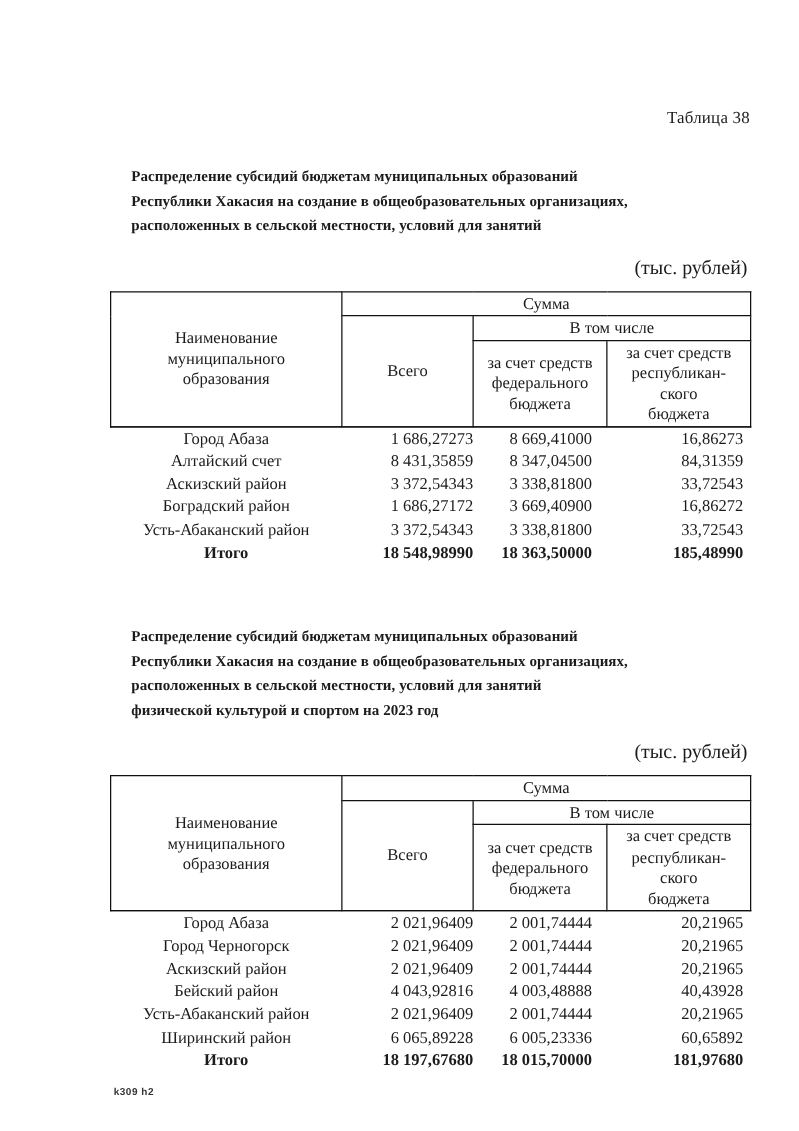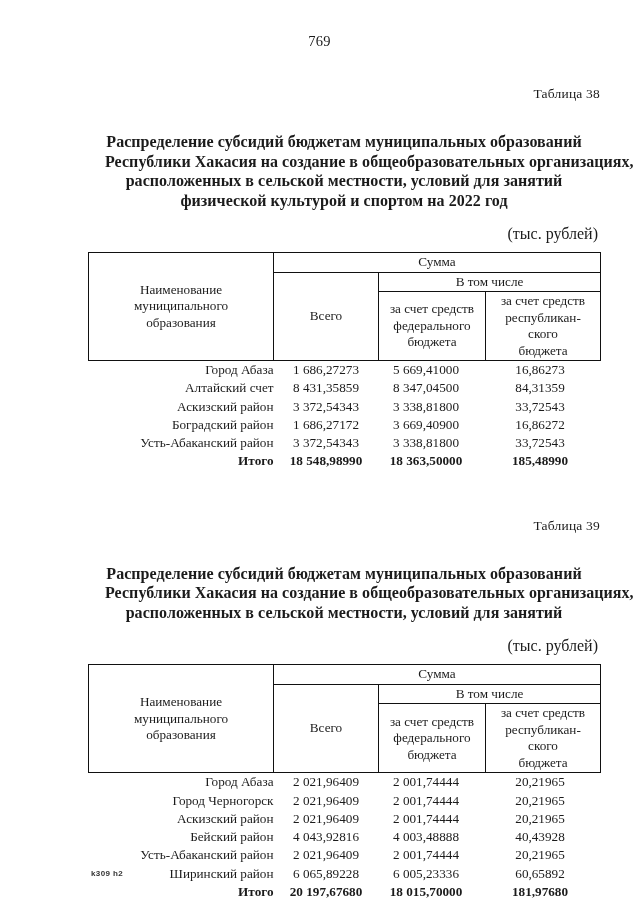--- a/index.html
+++ b/index.html
@@ -42,23 +42,23 @@
   }
 
   .table-caption {
     text-align: right;
     font-size: 13.5px;
     letter-spacing: 0.2px;
     margin-top: 28px;
   }
 
   .doc-title {
-    text-align: center;
+    text-align: left;
     font-weight: bold;
-    font-size: 16px;
+    font-size: 12px;
     line-height: 19.5px;
     letter-spacing: 0.05px;
     margin: 0 auto;
     width: 478px;
   }
   .doc-title div { white-space: nowrap; }
 
   .units {
     text-align: right;
     font-size: 16px;
@@ -90,46 +90,44 @@
     line-height: 18px;
   }
 
   
   table.budget tbody td {
     border: none;
     line-height: 18.3px;
     padding: 0;
     white-space: nowrap;
   }
-  td.nm { text-align: right; padding-left: 1px; }
-  td.num { text-align: center; padding-right: 7px; }
+  td.nm { text-align: center; padding-left: 1px; }
+  td.num { text-align: right; padding-right: 7px; }
   td.num.c2 { padding-right: 12px; }
   td.num.c3 { padding-right: 6px; }
   tr.total td { font-weight: bold; }
 
   .spacer-sm { height: 9px; }
 </style>
 </head>
 <body>
 
 <div class="page">
 
-  <div class="page-number">769</div>
 
   <div class="content">
 
     <div style="height:58px"></div>
     <div class="table-caption">Таблица 38</div>
 
     <div style="height:30px"></div>
     <div class="doc-title">
       <div>Распределение субсидий бюджетам муниципальных образований</div>
       <div>Республики Хакасия на создание в общеобразовательных организациях,</div>
       <div>расположенных в сельской местности, условий для занятий</div>
-      <div>физической культурой и спортом на 2022 год</div>
     </div>
 
     <div style="height:15px"></div>
     <div class="units">(тыс. рублей)</div>
 
     <div class="spacer-sm"></div>
     <table class="budget">
       <colgroup>
         <col style="width:185px">
         <col style="width:105px">
@@ -160,21 +158,21 @@
             <div>республикан-</div>
             <div>ского</div>
             <div>бюджета</div>
           </th>
         </tr>
       </thead>
       <tbody>
         <tr>
           <td class="nm">Город Абаза</td>
           <td class="num">1 686,27273</td>
-          <td class="num c2">5 669,41000</td>
+          <td class="num c2">8 669,41000</td>
           <td class="num c3">16,86273</td>
         </tr>
         <tr>
           <td class="nm">Алтайский счет</td>
           <td class="num">8 431,35859</td>
           <td class="num c2">8 347,04500</td>
           <td class="num c3">84,31359</td>
         </tr>
         <tr>
           <td class="nm">Аскизский район</td>
@@ -197,27 +195,27 @@
         <tr class="total">
           <td class="nm">Итого</td>
           <td class="num">18 548,98990</td>
           <td class="num c2">18 363,50000</td>
           <td class="num c3">185,48990</td>
         </tr>
       </tbody>
     </table>
 
     <div style="height:19px"></div>
-    <div class="table-caption">Таблица 39</div>
 
     <div style="height:30px"></div>
     <div class="doc-title">
       <div>Распределение субсидий бюджетам муниципальных образований</div>
       <div>Республики Хакасия на создание в общеобразовательных организациях,</div>
       <div>расположенных в сельской местности, условий для занятий</div>
+      <div>физической культурой и спортом на 2023 год</div>
     </div>
 
     <div style="height:15px"></div>
     <div class="units">(тыс. рублей)</div>
 
     <div class="spacer-sm"></div>
     <table class="budget">
       <colgroup>
         <col style="width:185px">
         <col style="width:105px">
@@ -283,21 +281,21 @@
           <td class="num c3">20,21965</td>
         </tr>
         <tr>
           <td class="nm">Ширинский район</td>
           <td class="num">6 065,89228</td>
           <td class="num c2">6 005,23336</td>
           <td class="num c3">60,65892</td>
         </tr>
         <tr class="total">
           <td class="nm">Итого</td>
-          <td class="num">20 197,67680</td>
+          <td class="num">18 197,67680</td>
           <td class="num c2">18 015,70000</td>
           <td class="num c3">181,97680</td>
         </tr>
       </tbody>
     </table>
 
   </div>
 
   <div style="position:absolute; left:91px; top:869px; font-family:'Liberation Sans', sans-serif; font-size:8px; font-weight:bold; color:#333; letter-spacing:0.4px;">k309 h2</div>
 

